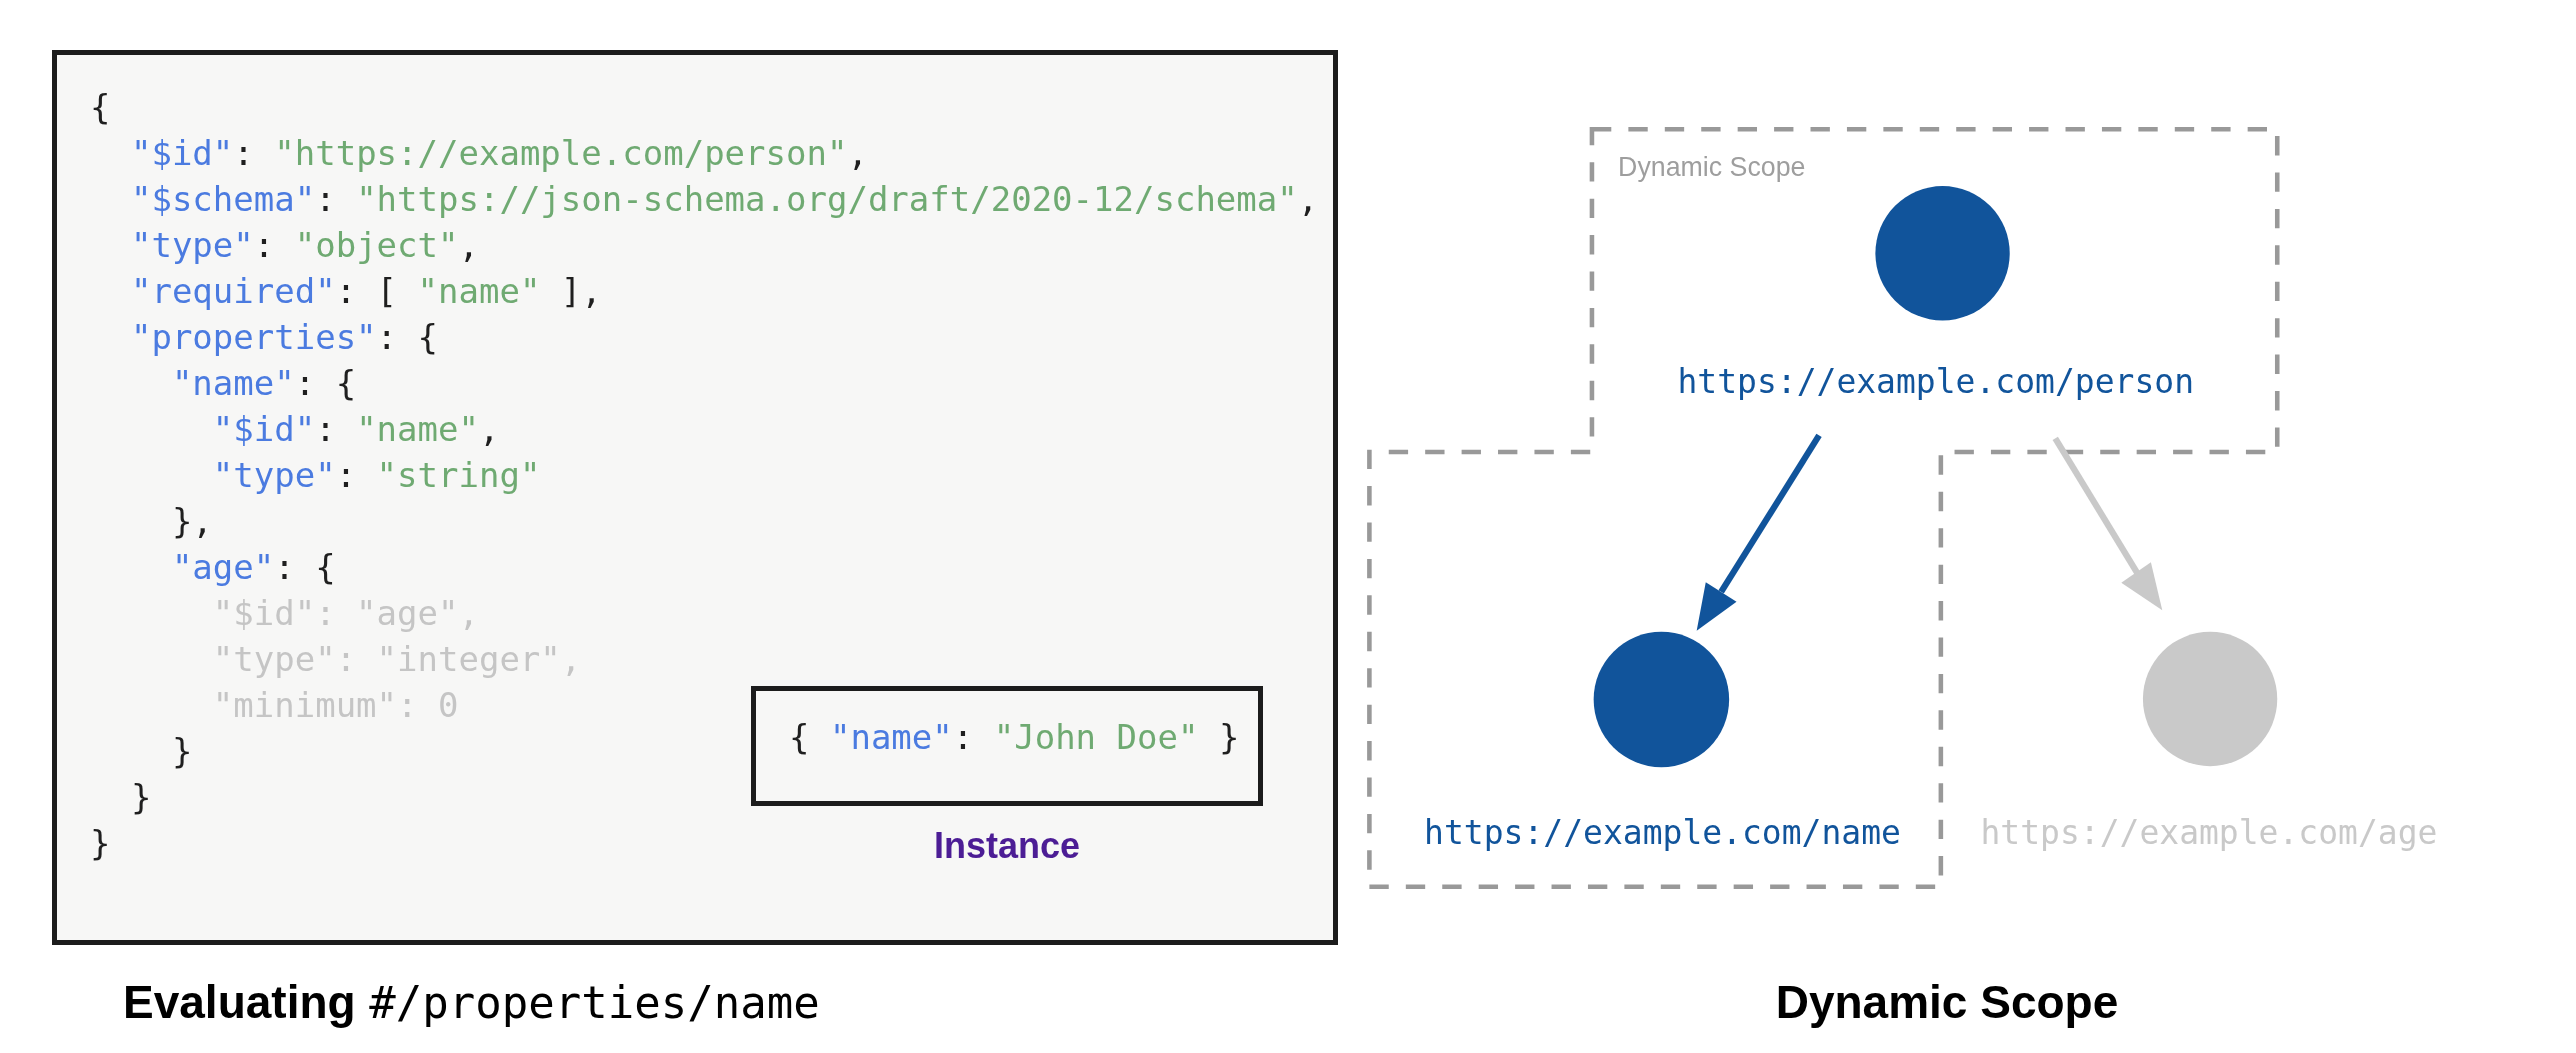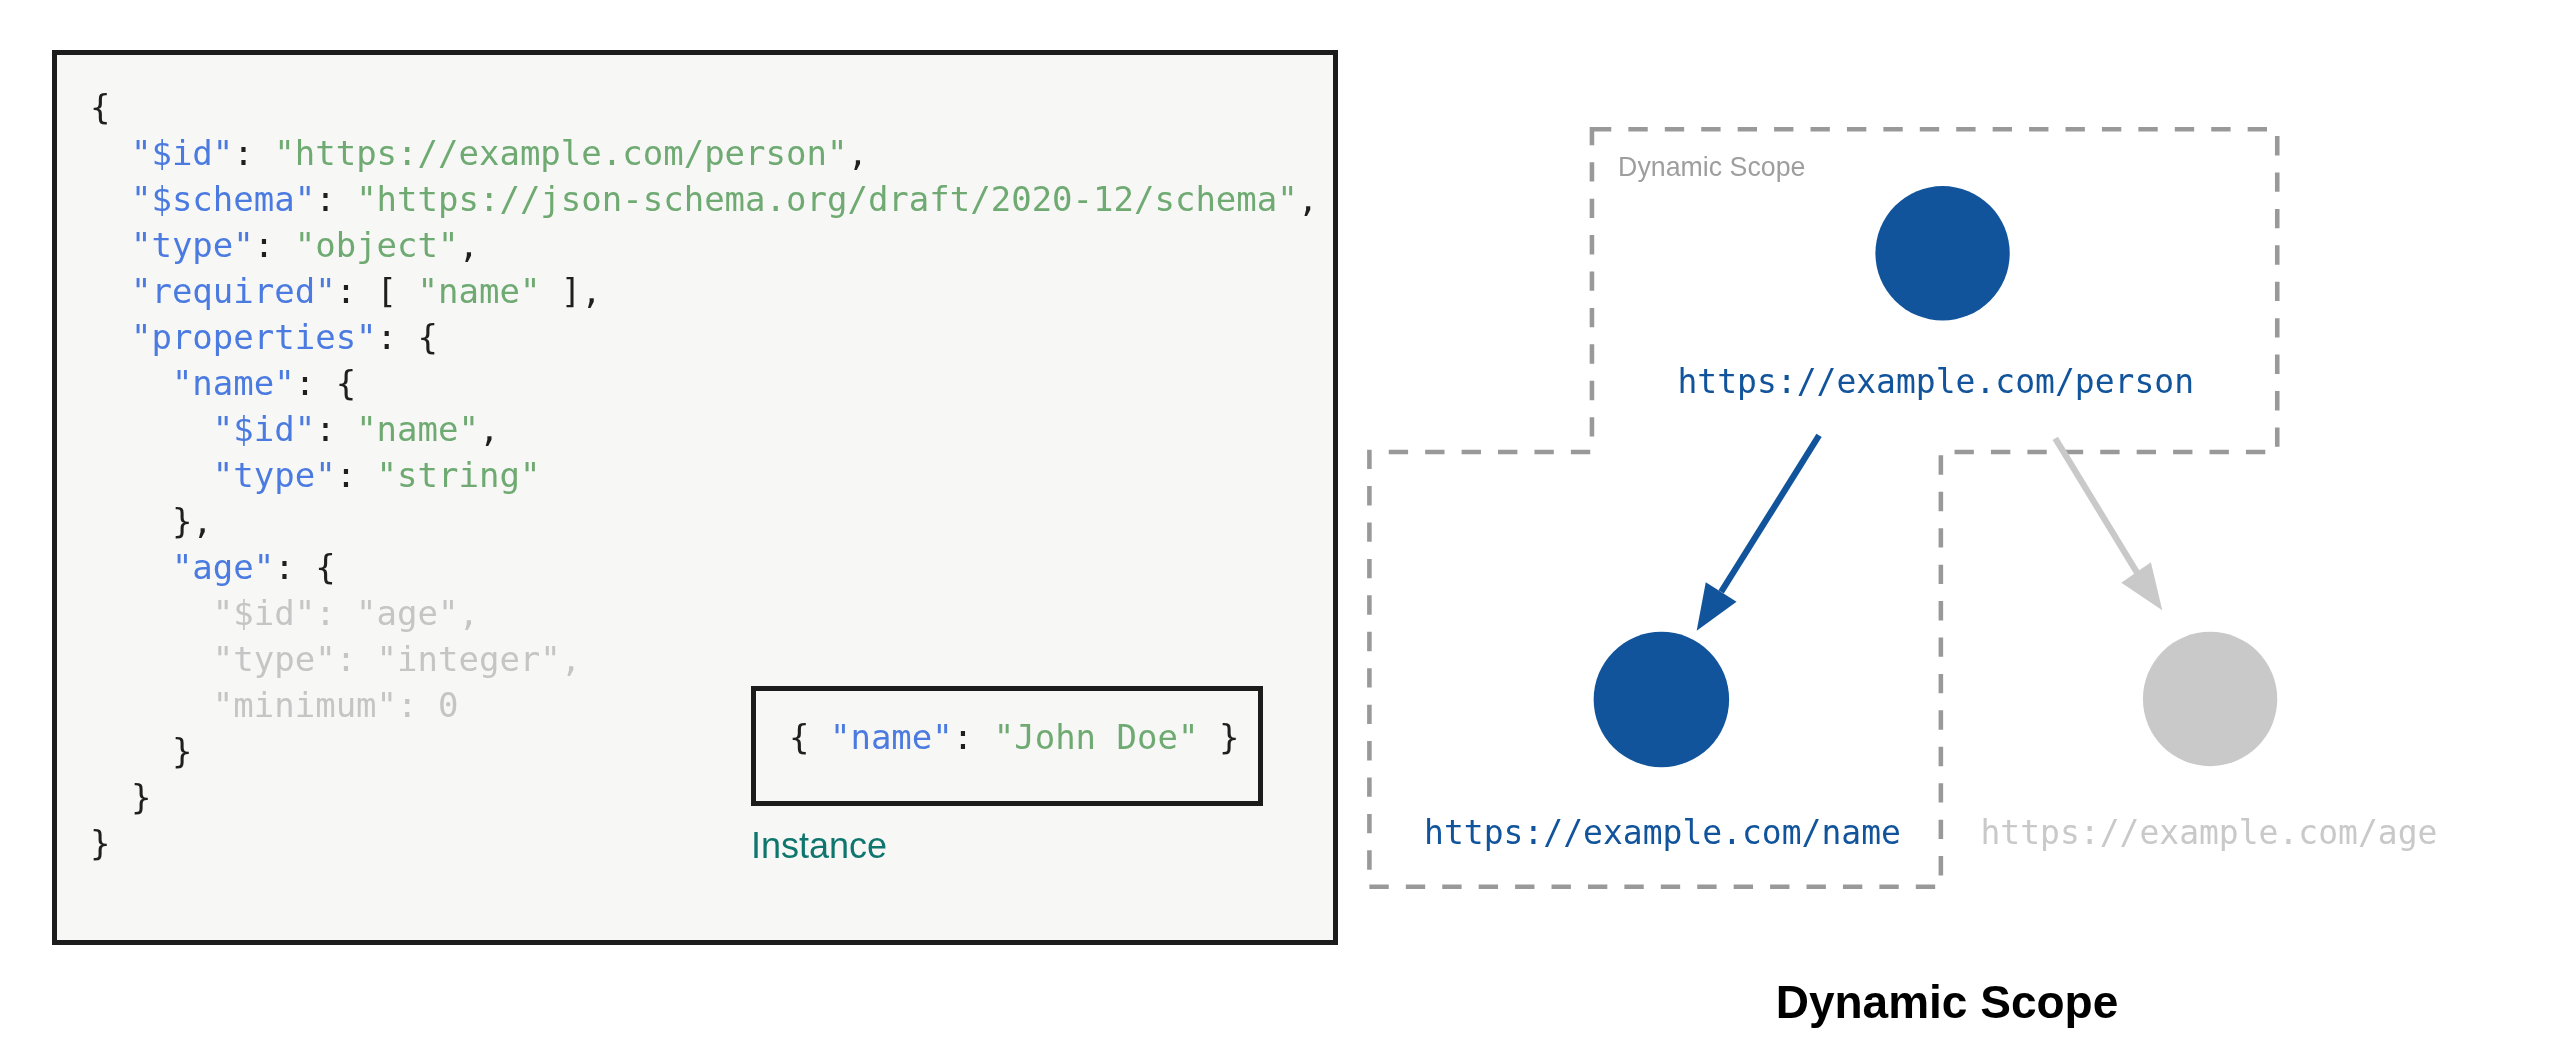--- a/index.html
+++ b/index.html
@@ -25,21 +25,21 @@
     position:absolute; left:694px; top:631px; width:512px; height:120px;
     border:5.7px solid #1c1c1c; box-sizing:border-box;
     display:flex; align-items:center; justify-content:center;
   }
   .instance-code {
     margin:0; font-family:"DejaVu Sans Mono", monospace;
     font-size:34px; line-height:34px; white-space:pre;
   }
   .instance-label {
     position:absolute; left:694px; top:770px; width:512px;
-    text-align:left; font-weight:normal; font-size:36px; color:#0f766e;
+    text-align:center; font-weight:bold; font-size:36px; color:#4c1d95;
   }
   
   .caption-left {
     position:absolute; left:123px; top:975px; font-size:46px; color:#000000;
     white-space:nowrap;
   }
   .caption-left .b { font-weight:bold; margin-right:13.7px; }
   .caption-left .m { font-family:"DejaVu Sans Mono", monospace; font-size:44px; }
   .caption-right {
     position:absolute; left:1332px; top:975px; width:1230px;
@@ -60,20 +60,21 @@
 <div class="canvas">
 
   <div class="panel">
     <pre class="code"><div><span class="p">{</span></div><div><span class="p">  </span><span class="k">"$id"</span><span class="p">: </span><span class="s">"https://example.com/person"</span><span class="p">,</span></div><div><span class="p">  </span><span class="k">"$schema"</span><span class="p">: </span><span class="s">"https://json-schema.org/draft/2020-12/schema"</span><span class="p">,</span></div><div><span class="p">  </span><span class="k">"type"</span><span class="p">: </span><span class="s">"object"</span><span class="p">,</span></div><div><span class="p">  </span><span class="k">"required"</span><span class="p">: [ </span><span class="s">"name"</span><span class="p"> ],</span></div><div><span class="p">  </span><span class="k">"properties"</span><span class="p">: {</span></div><div><span class="p">    </span><span class="k">"name"</span><span class="p">: {</span></div><div><span class="p">      </span><span class="k">"$id"</span><span class="p">: </span><span class="s">"name"</span><span class="p">,</span></div><div><span class="p">      </span><span class="k">"type"</span><span class="p">: </span><span class="s">"string"</span></div><div><span class="p">    },</span></div><div><span class="p">    </span><span class="k">"age"</span><span class="p">: {</span></div><div><span class="g">      "$id": "age",</span></div><div><span class="g">      "type": "integer",</span></div><div><span class="g">      "minimum": 0</span></div><div><span class="p">    }</span></div><div><span class="p">  }</span></div><div><span class="p">}</span></div></pre>
     <div class="instance-box">
       <pre class="code instance-code"><span class="p">{ </span><span class="k">"name"</span><span class="p">: </span><span class="s">"John Doe"</span><span class="p"> }</span></pre>
     </div>
     <div class="instance-label">Instance</div>
   </div>
 
+  <div class="caption-left"><span class="b">Evaluating</span><span class="m">#/properties/name</span></div>
 
   <svg class="diagram" width="2576" height="1053" viewBox="0 0 4524 1850">
     <path d="M2796 227 H4000 V794 H3409 V1558 H2405 V794 H2796 Z" fill="none" stroke="#999999" stroke-width="8" stroke-dasharray="34 30"></path>
     <text class="scope-label-text" x="2842" y="310">Dynamic Scope</text>
 
     <circle cx="3412" cy="445" r="118" fill="#11549b"></circle>
     <circle cx="2918" cy="1229" r="119" fill="#11549b"></circle>
     <circle cx="3882" cy="1228" r="118" fill="#c9c9c9"></circle>
 
     <line x1="3195" y1="765" x2="3023" y2="1040" stroke="#11549b" stroke-width="11"></line>

